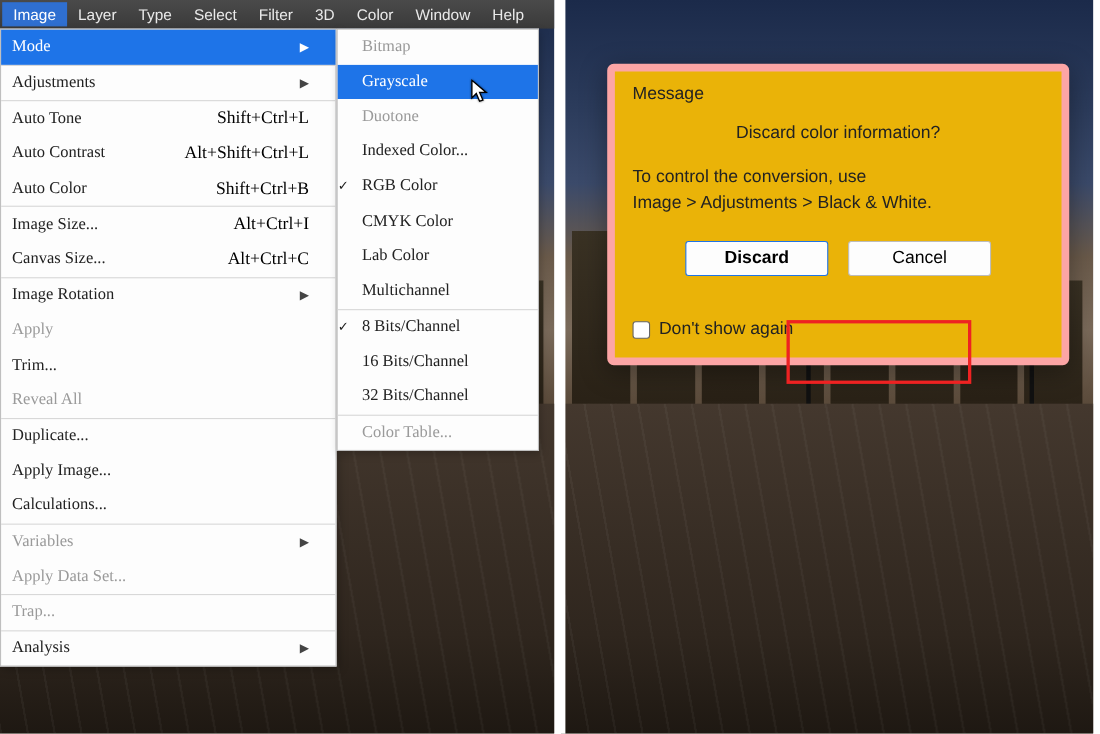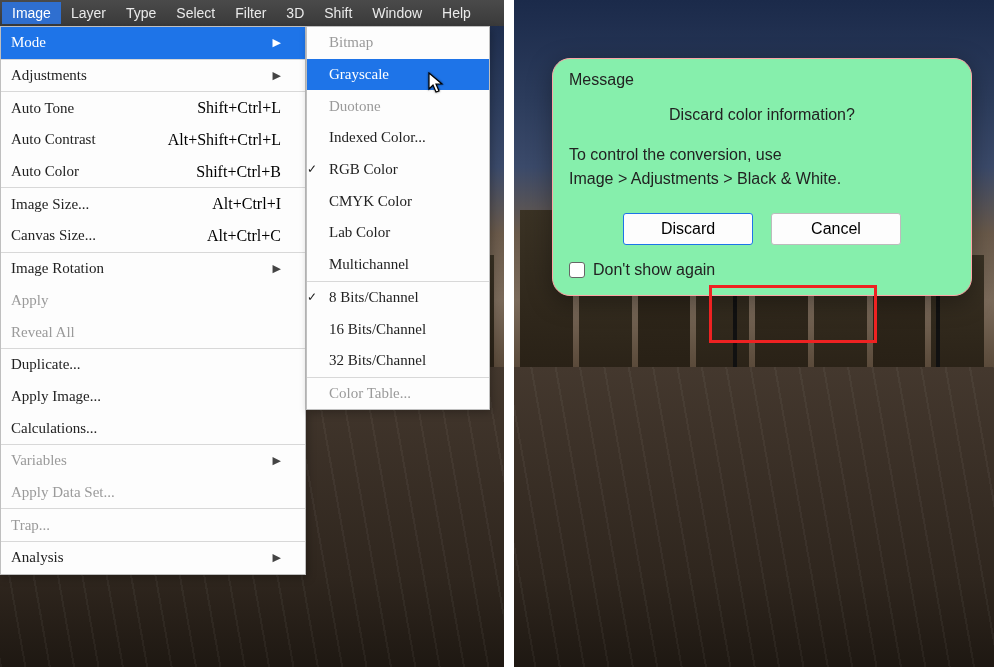--- a/index.html
+++ b/index.html
@@ -77,33 +77,33 @@
 
   .cursor-arrow {
     position:absolute; z-index:10;
   }
   .cursor-arrow svg { filter: drop-shadow(0 0 1px rgba(0,0,0,.6)); }
 
   
   .dialog {
     position:absolute; z-index:5;
     left:42px; top:58px; width:420px;
-    background:#86efac; border:1px solid #fca5a5; border-radius:18px;
+    background:#eab308; border:7px solid #fca5a5; border-radius:6px;
     box-shadow: 0 6px 24px rgba(0,0,0,.35);
     font-size:16px; color:#222;
   }
   .dialog .titlebar { padding:12px 16px 6px; font-size:16px; }
   .dialog .body { padding:8px 16px 4px; line-height:1.5; }
   .dialog .buttons { display:flex; justify-content:center; gap:18px; padding:18px 16px 10px; }
   .dialog button {
     width:130px; height:32px; font-size:16px;
     background:#fdfdfd; border:1px solid #bcbcbc; border-radius:3px;
   }
-  .dialog button.primary { border:1.5px solid #1e74e8; }
-  .dialog .footer { padding:6px 16px 16px; display:flex; align-items:center; gap:8px; }
+  .dialog button.primary { border:1.5px solid #1e74e8;font-weight:bold; }
+  .dialog .footer { padding:6px 16px 16px; display:flex; align-items:center; gap:8px;margin-top:24px; }
   .dialog .cb { width:16px; height:16px; border:1.5px solid #666; border-radius:3px; background:#fff; display:inline-block; }
 
   .red-box.discard { left:156px; top:226px; width:168px; height:58px; }
 
   .sep-border { position:absolute; top:0; bottom:0; left:508px; width:6px; background:#fff; z-index:20; }
 </style>
 </head>
 <body>
 
 <div class="panel left">
@@ -121,21 +121,21 @@
     <div class="lamp lamp1"></div>
   </div>
 
   <div class="menubar" id="menubar">
       <div class="mi active">Image</div>
       <div class="mi">Layer</div>
       <div class="mi">Type</div>
       <div class="mi">Select</div>
       <div class="mi">Filter</div>
       <div class="mi">3D</div>
-      <div class="mi">Shift</div>
+      <div class="mi">Color</div>
       <div class="mi">Window</div>
       <div class="mi">Help</div>
     </div>
 
   <div class="menu image-menu" id="image-menu">
       <div class="row sel">
         <span>Mode</span>
         <span class="sub-arrow">▶</span>
       </div>
       <div class="sep"></div>
@@ -165,20 +165,23 @@
         <span>Canvas Size...</span>
         <span class="shortcut">Alt+Ctrl+C</span>
       </div>
       <div class="sep"></div>
       <div class="row">
         <span>Image Rotation</span>
         <span class="sub-arrow">▶</span>
       </div>
       <div class="row disabled">
         <span>Apply</span>
+      </div>
+      <div class="row">
+        <span>Trim...</span>
       </div>
       <div class="row disabled">
         <span>Reveal All</span>
       </div>
       <div class="sep"></div>
       <div class="row">
         <span>Duplicate...</span>
       </div>
       <div class="row">
         <span>Apply Image...</span>

